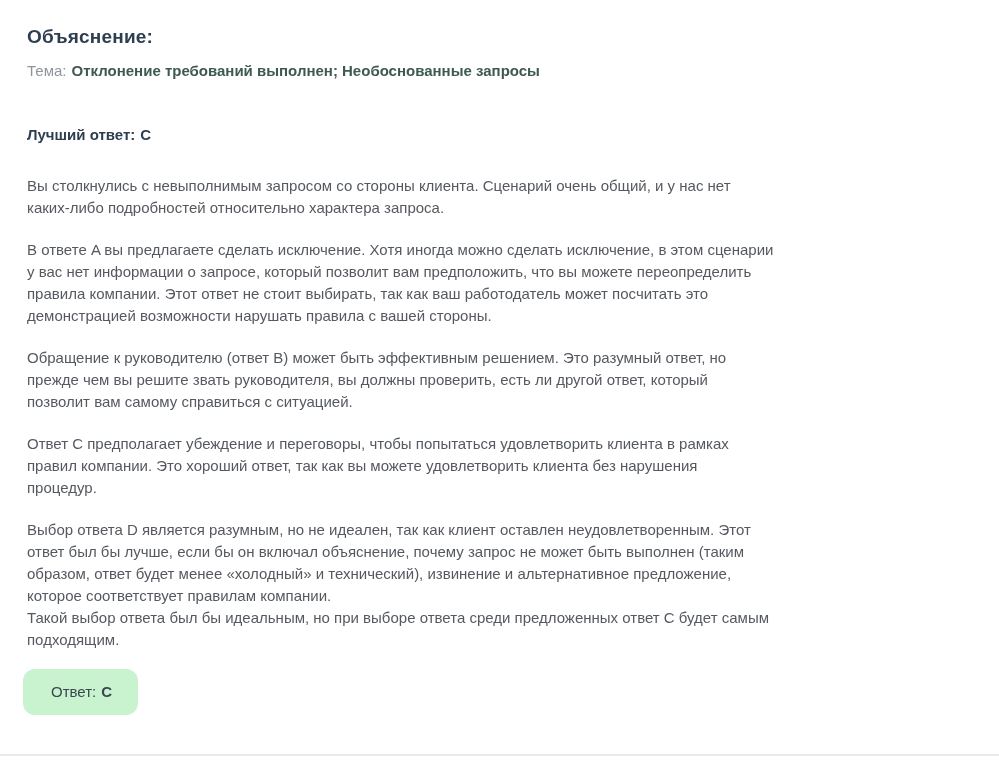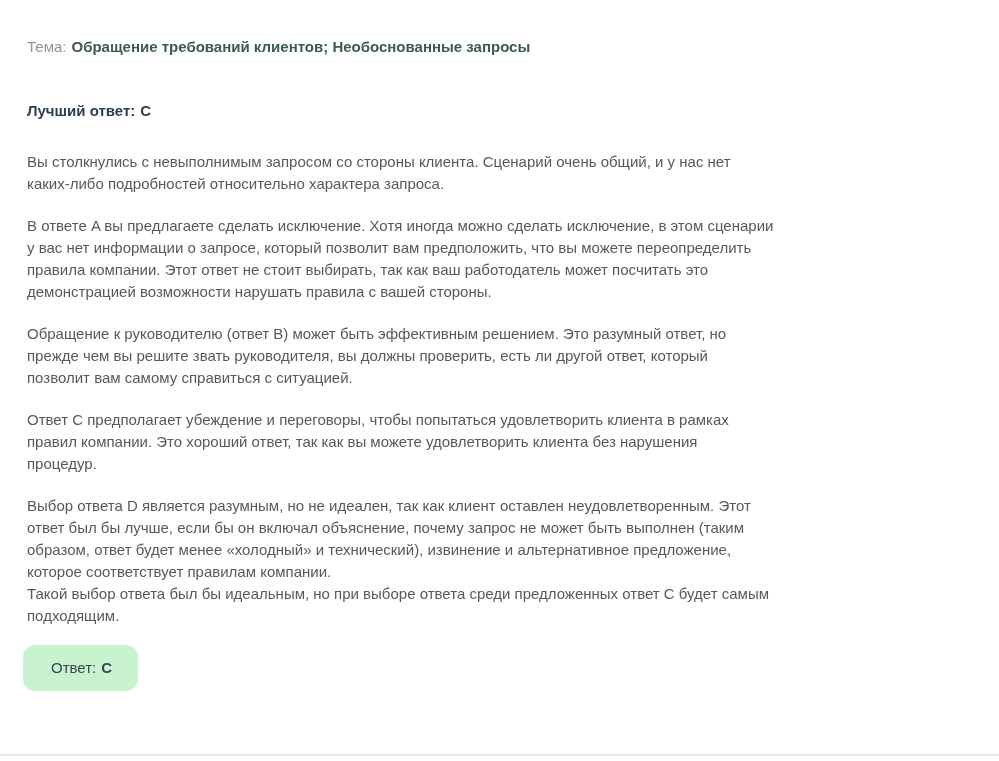--- a/index.html
+++ b/index.html
@@ -89,24 +89,25 @@
     height: 2px;
     background: #e9eaea;
   }
 </style>
 </head>
 <body>
 
 <div class="page">
   <div class="content">
 
+    <h2 class="page-title">Объяснение:</h2>
 
     <div class="meta-block">
       <div class="meta-line">
-        <span class="meta-label">Тема:</span><span class="meta-value">Обращение требований клиентов; Необоснованные запросы</span>
+        <span class="meta-label">Тема:</span><span class="meta-value">Отклонение требований выполнен; Необоснованные запросы</span>
       </div>
     </div>
 
     <div class="best-answer">
       <span>Лучший ответ:</span><span class="letter">C</span>
     </div>
 
     <p class="body-paragraph first">Вы столкнулись с невыполнимым запросом со стороны клиента. Сценарий очень общий, и у нас нет
 каких-либо подробностей относительно характера запроса.</p>
 

